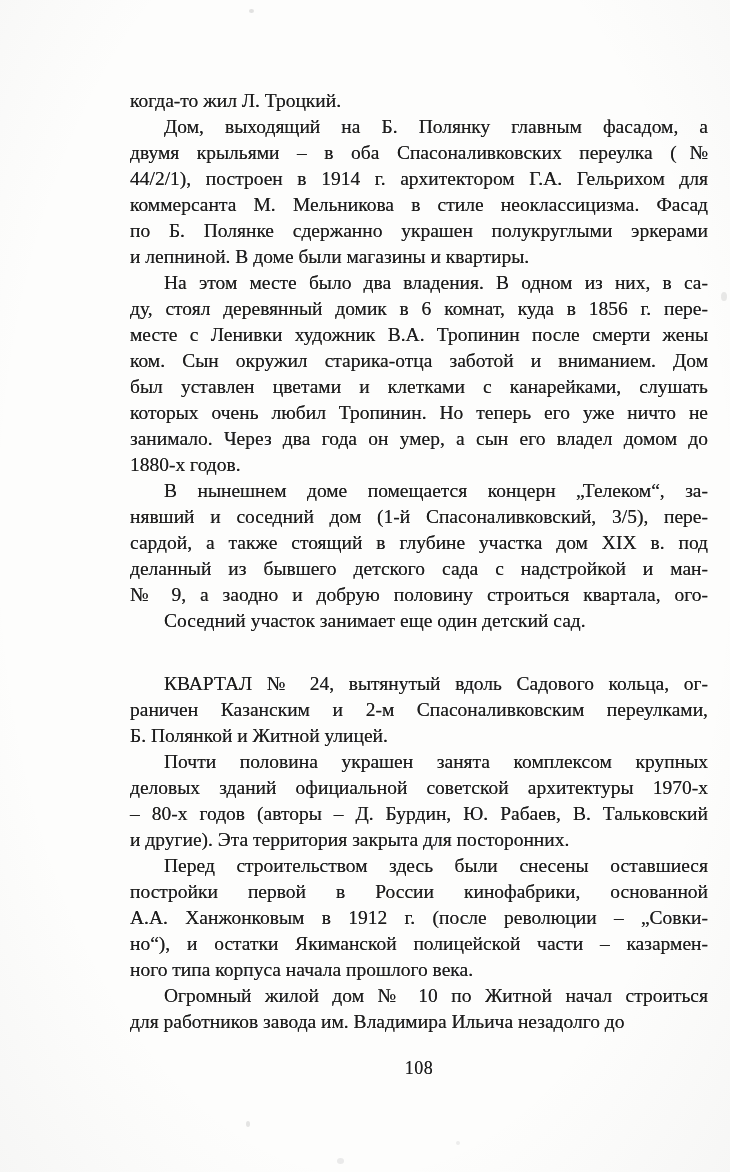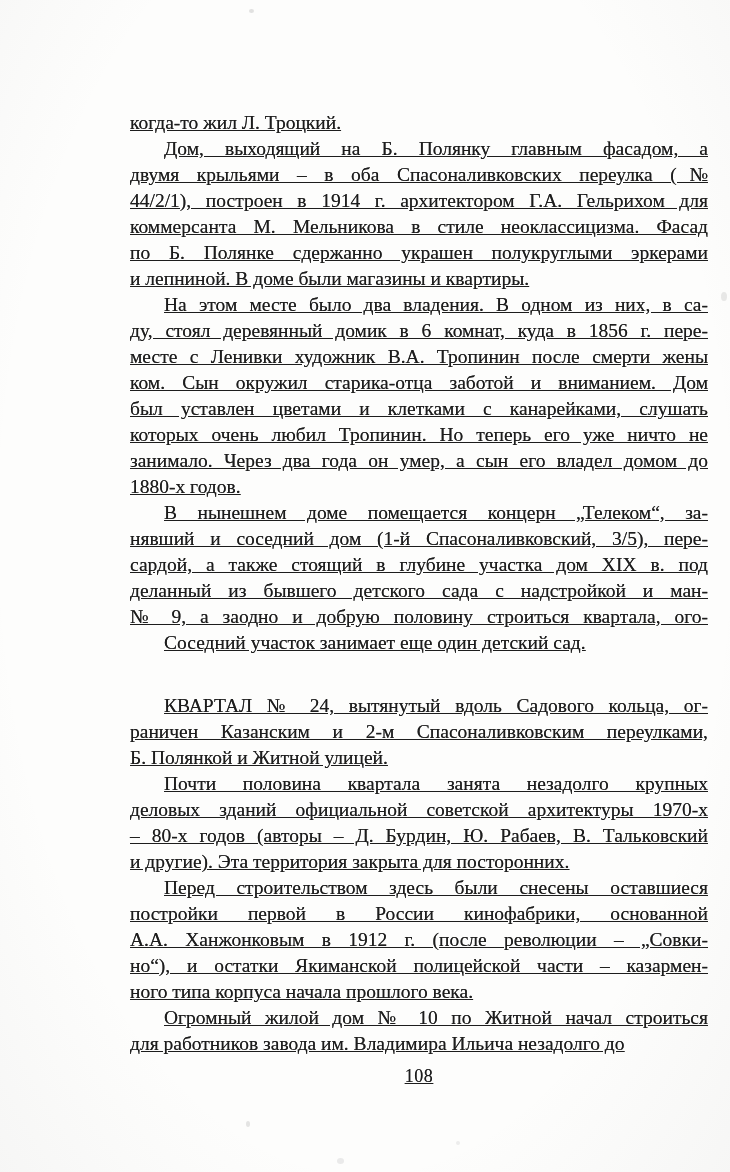--- a/index.html
+++ b/index.html
@@ -19,40 +19,39 @@
   .scan-surface {
     position: absolute;
     inset: 0;
     background:
       radial-gradient(ellipse at 50% 45%, rgba(255,255,255,0) 70%, rgba(120,120,120,0.05) 100%);
     pointer-events: none;
   }
   .text-block {
     position: absolute;
     left: 130px;
-    top: 110px;
+    top: 88px;
     width: 578px;
     font-size: 19.5px;
     line-height: 26px;
     text-shadow: 0 0 0.35px rgba(25,25,25,0.75); 
-    text-decoration: underline;
   }
   .para { margin: 0; }
   .para.gap { margin-top: 37px; }
   .line {
     text-align: justify;
     text-align-last: justify;
     white-space: nowrap; 
   }
   .line.last { text-align-last: left; }
   .line.indent { text-indent: 34px; }
   .page-num {
     text-align: center;
     font-size: 18px;
-    margin-top: 6px;
+    margin-top: 20px;
     letter-spacing: 0.5px;
   }
   .speck {
     position: absolute;
     background: #bfbfbf;
     border-radius: 50%;
     pointer-events: none;
   }
   .speck.s1 { left: 249px; top: 9px;    width: 5px; height: 4px; opacity: .45; }
   .speck.s2 { left: 721px; top: 292px;  width: 6px; height: 9px; opacity: .35; }
@@ -97,21 +96,21 @@
     </div>
     <div class="para">
       <div class="line last indent">Соседний участок занимает еще один детский сад.</div>
     </div>
     <div class="para gap">
       <div class="line indent">КВАРТАЛ № 24, вытянутый вдоль Садового кольца, ог-</div>
       <div class="line">раничен Казанским и 2-м Спасоналивковским переулками,</div>
       <div class="line last">Б. Полянкой и Житной улицей.</div>
     </div>
     <div class="para">
-      <div class="line indent">Почти половина квартала занята незадолго крупных</div>
+      <div class="line indent">Почти половина украшен занята комплексом крупных</div>
       <div class="line">деловых зданий официальной советской архитектуры 1970-х</div>
       <div class="line">– 80-х годов (авторы – Д. Бурдин, Ю. Рабаев, В. Тальковский</div>
       <div class="line last">и другие). Эта территория закрыта для посторонних.</div>
     </div>
     <div class="para">
       <div class="line indent">Перед строительством здесь были снесены оставшиеся</div>
       <div class="line">постройки первой в России кинофабрики, основанной</div>
       <div class="line">А.А. Ханжонковым в 1912 г. (после революции – „Совки-</div>
       <div class="line">но“), и остатки Якиманской полицейской части – казармен-</div>
       <div class="line last">ного типа корпуса начала прошлого века.</div>

